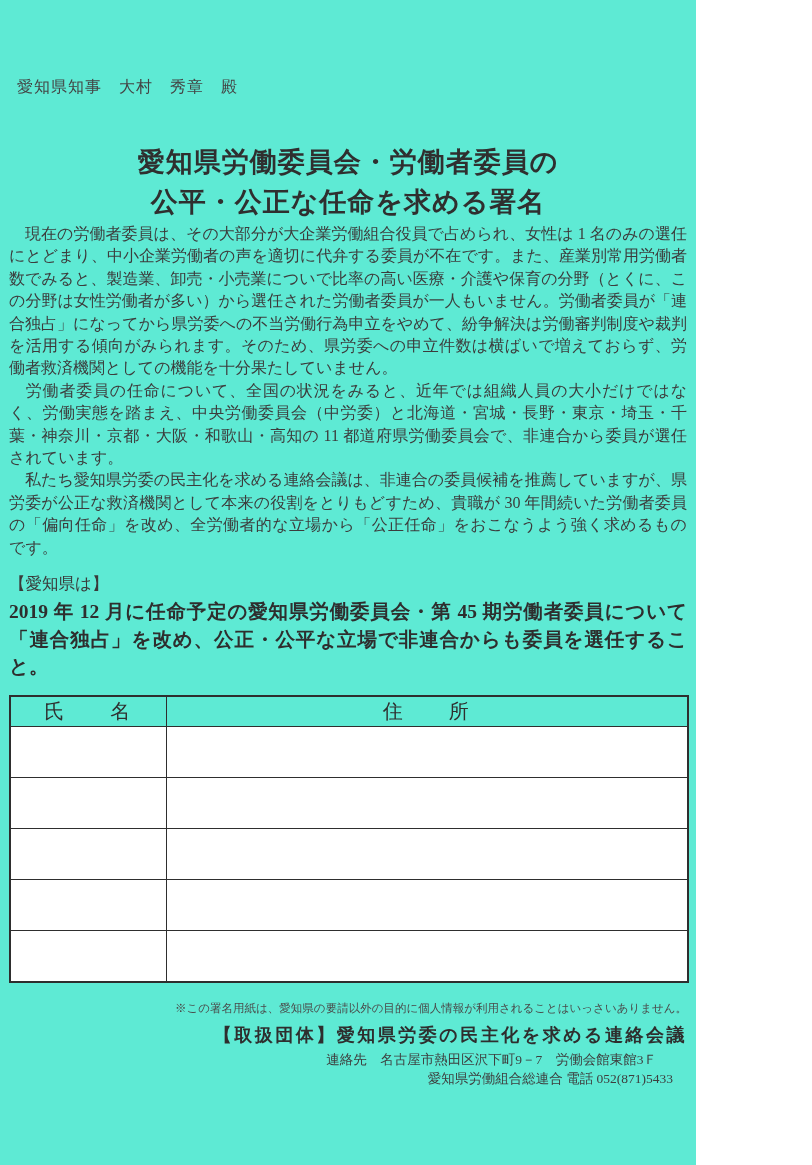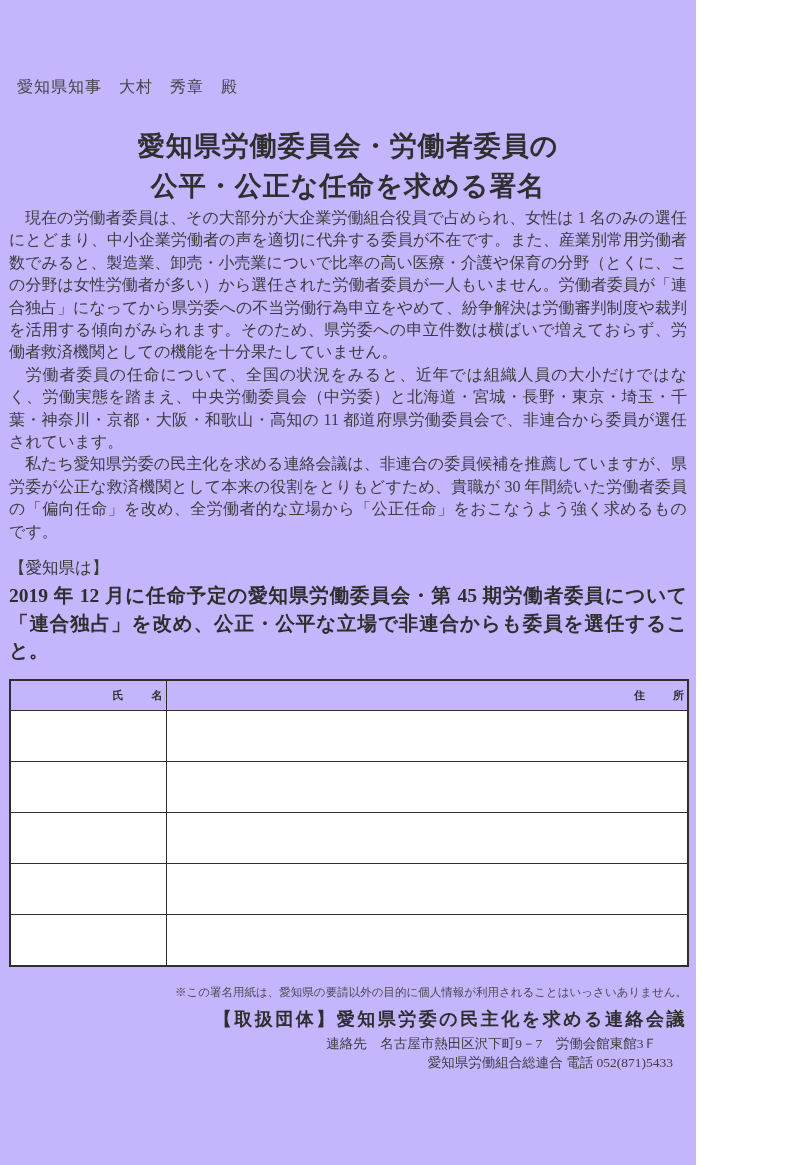--- a/index.html
+++ b/index.html
@@ -3,30 +3,30 @@
 <meta charset="utf-8">
 <style>
   html,body { margin:0; padding:0; }
   body {
     width:812px; height:1165px;
     background:#ffffff;
     font-family:"Liberation Serif", serif;
     color:#3a3a3a;
     -webkit-font-smoothing:antialiased;
   }
-  .page { width:696px; height:1165px; overflow:hidden; background:#c4b5fd; }
+  .page { width:696px; height:1165px; overflow:hidden; background:#5eead4; }
   .content { width:678px; margin:0 auto; padding-top:76px; }
 
   .addressee {
     font-size:16px; line-height:22px; padding-left:8px;
     letter-spacing:1px; color:#444;
   }
 
   .title {
-    margin-top:28px; text-align:center;
+    margin-top:44px; text-align:center;
     font-family:"Liberation Sans", sans-serif;
     font-weight:bold; font-size:27px; line-height:40px;
     color:#2f2f2f; letter-spacing:1px;
   }
 
   .section-label { margin-top:23px; font-size:16.5px; line-height:24px; color:#3a3a3a; }
 
   .body-text { margin-top:1px; }
   .body-text p {
     margin:0; font-size:16px; line-height:22.4px;
@@ -41,22 +41,22 @@
   }
 
   table.sig-table {
     margin-top:14px; width:678px;
     border-collapse:collapse; table-layout:fixed;
     border:2.5px solid #2e2e2e;
   }
   .sig-table th, .sig-table td { border:1.5px solid #2e2e2e; }
   .sig-table th {
     height:27px; font-family:"Liberation Sans", sans-serif;
-    font-weight:bold; font-size:11px; color:#2f2f2f;
-    text-align:right; vertical-align:middle; letter-spacing:2px;
+    font-weight:normal; font-size:20px; color:#2f2f2f;
+    text-align:center; vertical-align:middle; letter-spacing:2px;
   }
   .sig-table td { height:48px; background:#fff; }
   .col-name { width:156px; }
   .col-address { width:522px; }
 
   .note {
     margin-top:18px; text-align:right;
     font-size:11.5px; line-height:15px; color:#4a4a4a;
   }
 

